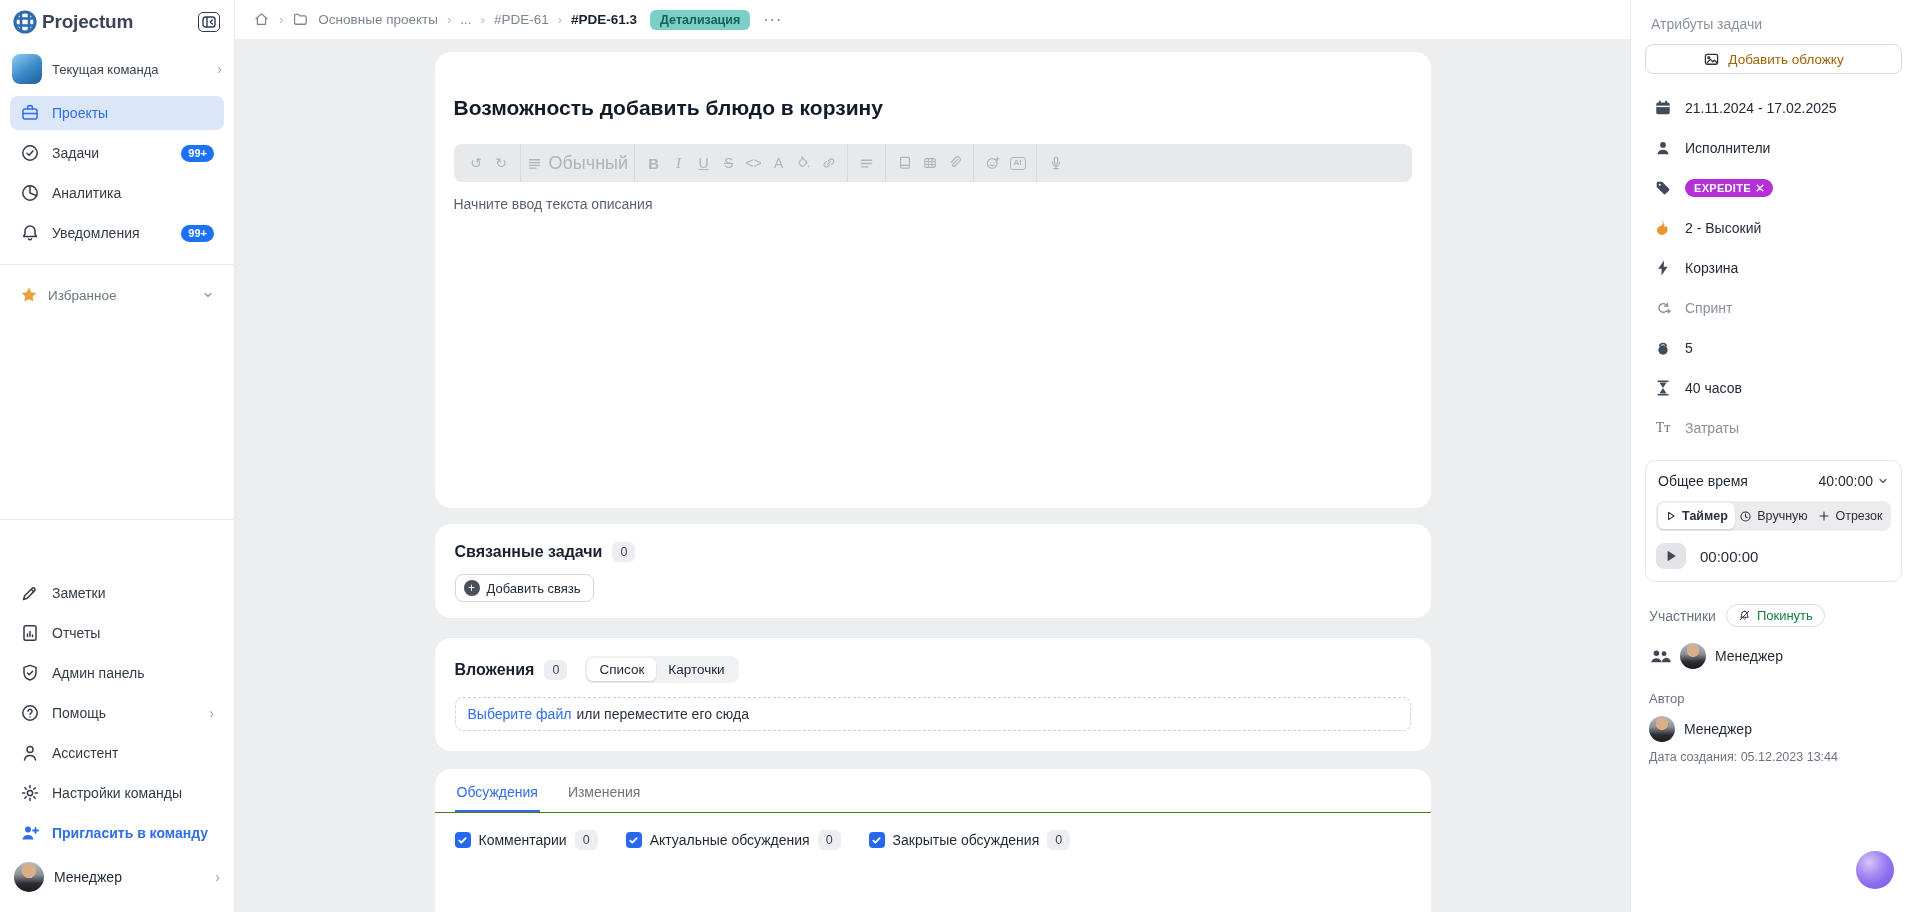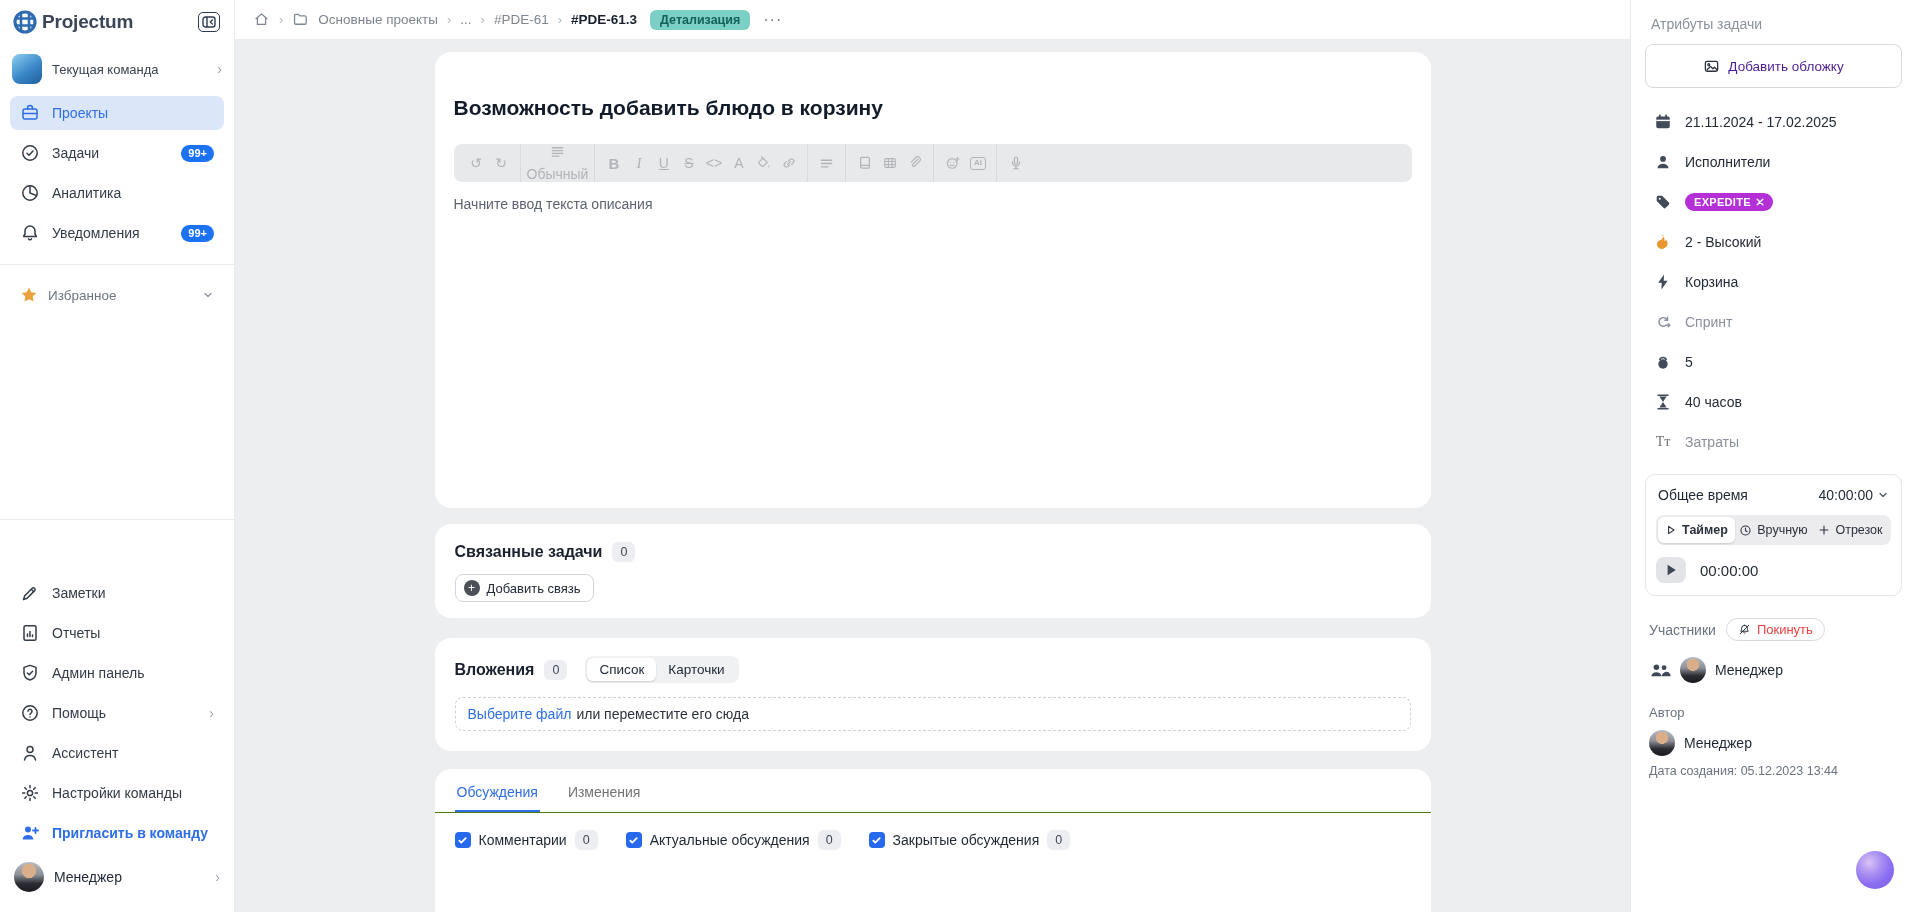--- a/index.html
+++ b/index.html
@@ -55,21 +55,21 @@
   .task-title { font-size:21px; font-weight:700; color:#121b29; }
   .toolbar { margin-top:24px; height:38px; background:#e8e9eb; border-radius:8px; display:flex;
              align-items:center; padding:0 10px; color:#b1b4b9; }
   .tbtn { min-width:25px; height:26px; display:grid; place-items:center; font-size:14px; cursor:pointer;
           border-radius:4px; }
   .tbtn.bold { font-weight:800; font-size:15px; }
   .tbtn.italic { font-style:italic; font-family:"Liberation Serif", serif; font-size:15px; }
   .tbtn.underl { text-decoration:underline; }
   .tbtn.strike { text-decoration:line-through; }
   .tsep { width:1px; height:38px; background:#d8dadd; margin:0 6px; }
-  .tb-style { display:flex; align-items:center; gap:7px; font-size:14px; cursor:pointer;flex-direction:column; }
+  .tb-style { display:flex; align-items:center; gap:7px; font-size:18px; cursor:pointer; }
   .tb-ai { display:inline-block; border:1.4px solid #b1b4b9; border-radius:3px; font-size:8px; font-weight:700;
            padding:1.5px 3px; line-height:1; }
   .editor-placeholder { margin-top:14px; font-size:14px; color:#5b6370; }
 
   .card-linked { margin-top:16px; padding:18px 20px 16px; }
   .sec-head { display:flex; align-items:center; gap:10px; }
   .sec-title { font-size:16px; font-weight:700; color:#19212e; }
   .pill { background:#eceef1; color:#3f4856; font-size:12.5px; padding:1px 8px; border-radius:6px; line-height:18px; }
   .add-link-btn { margin-top:12px; display:inline-flex; align-items:center; gap:7px; border:1px solid #d3d8de;
                   border-radius:8px; background:#fff; padding:5px 12px 5px 8px; font-size:13px; color:#222b38;
@@ -91,22 +91,22 @@
   .tab.active { color:#2e6ee6; box-shadow:inset 0 -2px 0 #2e6ee6; }
   .filters { display:flex; gap:28px; padding:17px 20px; align-items:center; }
   .filter { display:flex; align-items:center; gap:8px; cursor:pointer; }
   .cb { width:16px; height:16px; background:#2668ee; border-radius:4px; display:grid; place-items:center; }
   .filter .lbl { font-size:14px; color:#1f2734; }
 
   
   .rpanel { position:absolute; right:0; top:0; bottom:0; width:286px; background:#fff;
             border-left:1px solid #e8eaed; padding:16px 14px 0; z-index:3; }
   .rp-title { font-size:14px; color:#8a919c; padding-left:6px; }
-  .cover-btn { margin-top:12px; width:100%; height:44px; border:1px solid #d6d9de; border-radius:8px; background:#fff;
-               display:flex; align-items:center; justify-content:center; gap:8px; font-size:13.5px; color:#4c1d95;
+  .cover-btn { margin-top:12px; width:100%; height:30px; border:1px solid #d6d9de; border-radius:8px; background:#fff;
+               display:flex; align-items:center; justify-content:center; gap:8px; font-size:13.5px; color:#a16207;
                cursor:pointer; }
   .att-list { margin-top:14px; }
   .att-row { display:flex; align-items:center; gap:12px; height:40px; padding-left:8px; font-size:14px;
              color:#232b38; cursor:pointer; }
   .att-ic { width:20px; display:flex; justify-content:center; align-items:center; color:#414b59; }
   .att-row .muted { color:#8a919c; }
   .tt-glyph { font-size:14px; color:#737373; font-family:"Liberation Serif", serif; }
   .tagpill { background:#b42fd6; color:#fff; border-radius:999px; padding:3px 9px; font-size:11px; font-weight:700;
              letter-spacing:.3px; display:inline-flex; align-items:center; gap:5px; cursor:pointer; }
 
@@ -119,21 +119,21 @@
              height:26px; color:#2a313c; border-radius:6px; cursor:pointer; white-space:nowrap; }
   .seg-btn.sel { background:#fff; box-shadow:0 1px 2px rgba(0,0,0,.14); font-weight:600; }
   .timer-row { display:flex; align-items:center; gap:14px; margin-top:12px; }
   .play-btn { width:30px; height:26px; background:#e3e4e7; border-radius:8px; display:grid; place-items:center;
               cursor:pointer; color:#3f4856; }
   .timer-value { font-size:15px; color:#1f2734; }
 
   .part-head { display:flex; align-items:center; gap:10px; margin-top:22px; padding-left:4px; }
   .part-label { font-size:14px; color:#6b7380; }
   .leave-btn { display:inline-flex; align-items:center; gap:6px; border:1px solid #d6dade; border-radius:999px;
-               background:#fff; padding:3px 11px; font-size:13px; color:#ef4444; cursor:pointer; }
+               background:#fff; padding:3px 11px; font-size:13px; color:#15803d; cursor:pointer; }
   .member-row { display:flex; align-items:center; gap:9px; margin-top:16px; padding-left:4px; }
   .avatar-sm { width:26px; height:26px; border-radius:50%;
     background:radial-gradient(circle at 50% 30%, #d9ae89 0 27%, rgba(0,0,0,0) 28%),
                linear-gradient(180deg,#b9bdc4 0%,#8d9097 42%,#2b2d33 72%,#191a1f 100%); }
   .member-name { font-size:14px; color:#1f2734; }
   .author-label { margin-top:22px; font-size:13px; color:#6b7380; padding-left:4px; }
   .author-row { display:flex; align-items:center; gap:9px; margin-top:10px; padding-left:4px; }
   .created { margin-top:8px; font-size:12.5px; color:#6b7380; padding-left:4px; }
   .orb { position:absolute; right:22px; bottom:23px; width:38px; height:38px; border-radius:50%; cursor:pointer;
          background:radial-gradient(circle at 35% 30%, #d9c4f5 0%, #a78df2 35%, #8b6ef0 60%, #7a5ce8 100%); }

